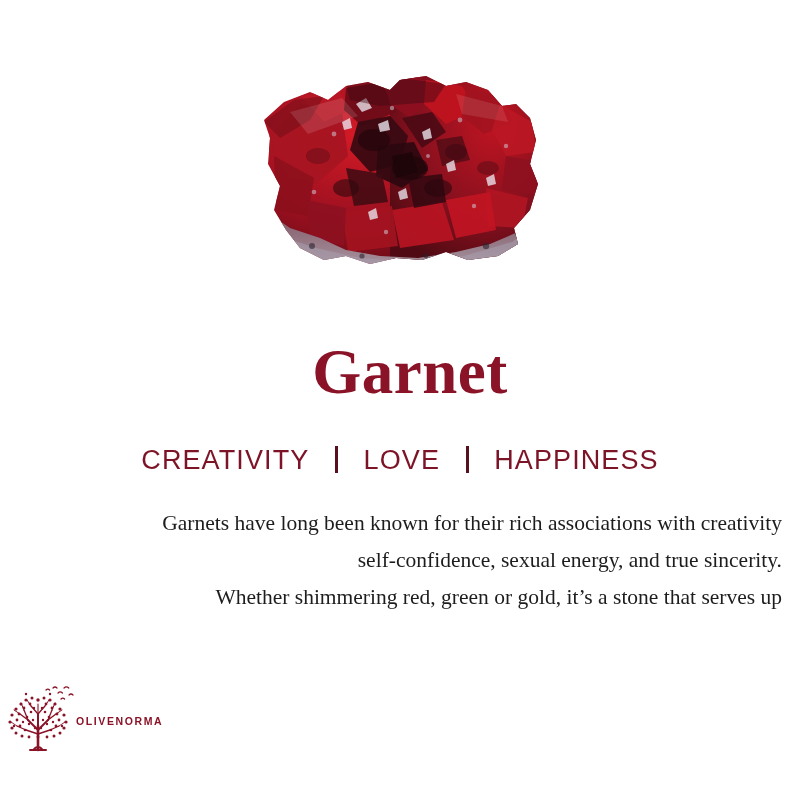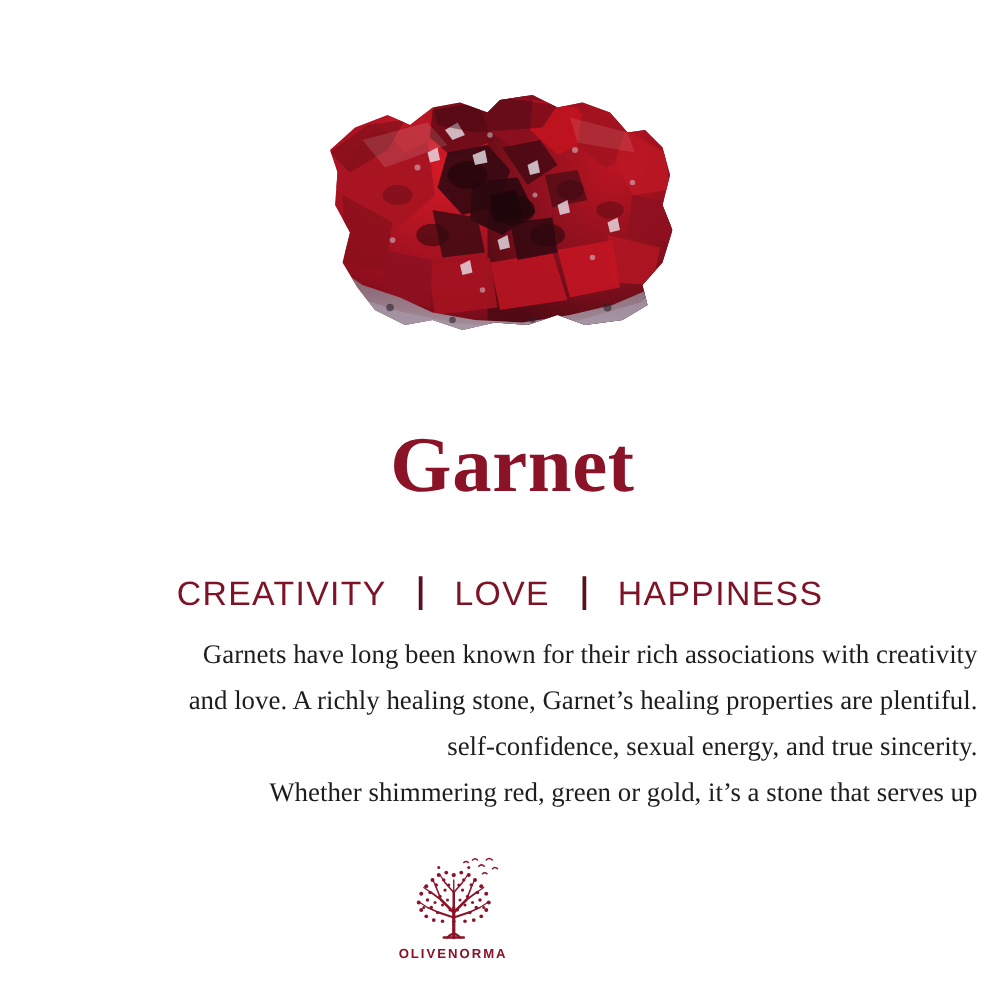--- a/index.html
+++ b/index.html
@@ -51,21 +51,21 @@
     font-weight: 700;
     color: #8a1328;
     letter-spacing: 0.5px;
     padding-left: 10px;
   }
 
   
   .subtitle {
     position: absolute;
     left: 0;
-    top: 458px;
+    top: 443px;
     width: 800px;
     text-align: center;
     font-family: "Liberation Sans", sans-serif;
     font-size: 27px;
     line-height: 34px;
     font-weight: 300;
     color: #7d1326;
     letter-spacing: 1.1px;
     white-space: nowrap;
   }
@@ -98,23 +98,21 @@
     white-space: nowrap;
   }
 
   
   .logo-wrap {
     position: absolute;
     left: 0;
     top: 684px;
     width: 677px;
     display: flex;
-    flex-direction: column;
     align-items: center;
-    margin-left: 24px;
   }
   .logo-mark {
     display: block;
   }
   .logo-text {
     font-family: "Liberation Sans", sans-serif;
     font-size: 10.5px;
     font-weight: 700;
     letter-spacing: 1.6px;
     color: #8a1328;
@@ -235,21 +233,20 @@
   <div class="subtitle">
     <span class="kw">CREATIVITY</span>
     <span class="sep"></span>
     <span class="kw">LOVE</span>
     <span class="sep"></span>
     <span class="kw">HAPPINESS</span>
   </div>
 
   <div class="body-copy">
     <span class="bline">Garnets have long been known for their rich associations with creativity</span>
-    <span class="bline">and love. A richly healing stone, Garnet’s healing properties are plentiful.</span>
     <span class="bline">self-confidence, sexual energy, and true sincerity.</span>
     <span class="bline">Whether shimmering red, green or gold, it’s a stone that serves up</span>
   </div>
 
   <div class="logo-wrap">
     <svg class="logo-mark" width="76" height="72" viewBox="0 0 76 72">
       <g stroke="#8a1328" fill="none" stroke-linecap="round">
 
         <path d="M38,66 L38,42" stroke-width="2.6"></path>
         <path d="M33,66 Q38,60 43,66" stroke-width="1.8"></path>

